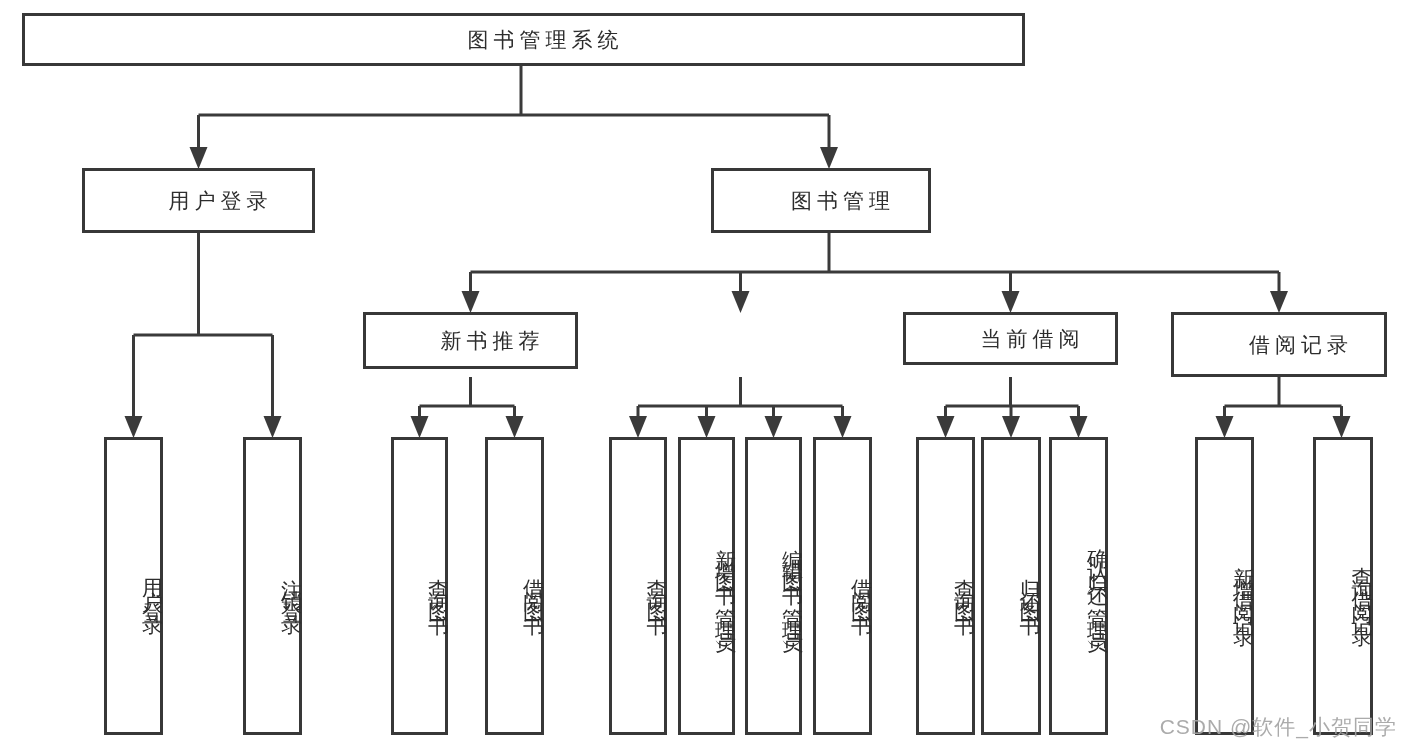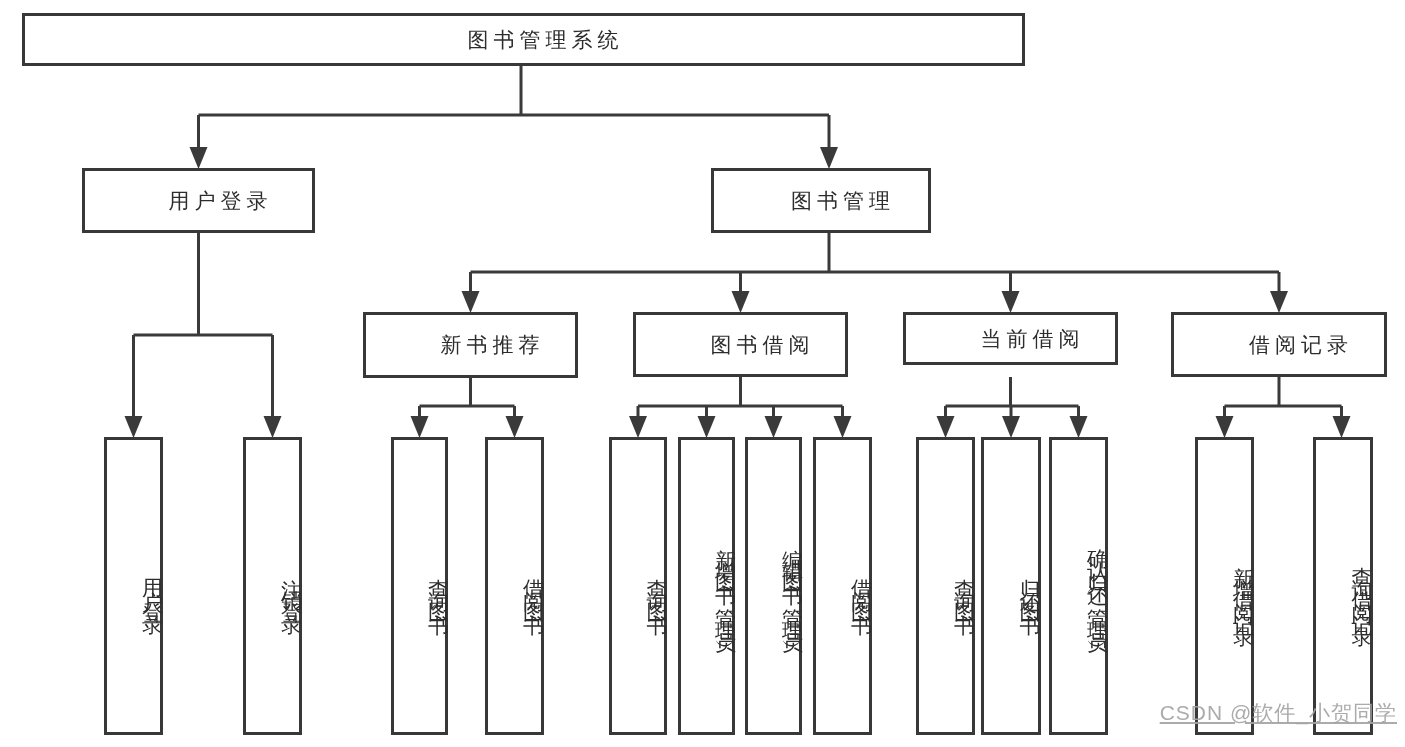--- a/index.html
+++ b/index.html
@@ -36,27 +36,26 @@
     writing-mode: vertical-rl;
     text-orientation: mixed;
     font-size: 21px;
     letter-spacing: 12px;
     line-height: 1;
     white-space: nowrap;
   }
   .watermark {
     position: absolute;
     right: 8px;
-    bottom: 20px;
+    bottom: 6px;
     z-index: 5;
     font-size: 21px;
     color: rgba(164, 164, 164, 0.92);
     letter-spacing: 1px;
     white-space: nowrap;
-    text-decoration: underline;
   }
 </style>
 </head>
 <body>
 
 <div class="canvas">
 
   <svg class="wires" width="1405" height="747" viewBox="0 0 1405 747">
 
     <g>
@@ -111,25 +110,22 @@
     <span>图书管理系统</span>
   </div>
 
   <div class="node node--h" style="left:82px;top:168px;width:233px;height:65px">
     <span>用户登录</span>
   </div>
   <div class="node node--h" style="left:711px;top:168px;width:220px;height:65px">
     <span>图书管理</span>
   </div>
 
-  <div class="node node--h" style="left:363px;top:312px;width:215px;height:66px">
+  <div class="node node--h" style="left:363px;top:312px;width:215px;height:57px">
     <span>新书推荐</span>
-  </div>
-  <div class="node node--h" style="left:633px;top:312px;width:215px;height:65px">
-    <span>图书借阅</span>
   </div>
   <div class="node node--h" style="left:903px;top:312px;width:215px;height:53px">
     <span>当前借阅</span>
   </div>
   <div class="node node--h" style="left:1171px;top:312px;width:216px;height:65px">
     <span>借阅记录</span>
   </div>
 
   <div class="node node--v" style="left:104px;top:437px;width:59px;height:298px">
     <span>用户登录</span>

